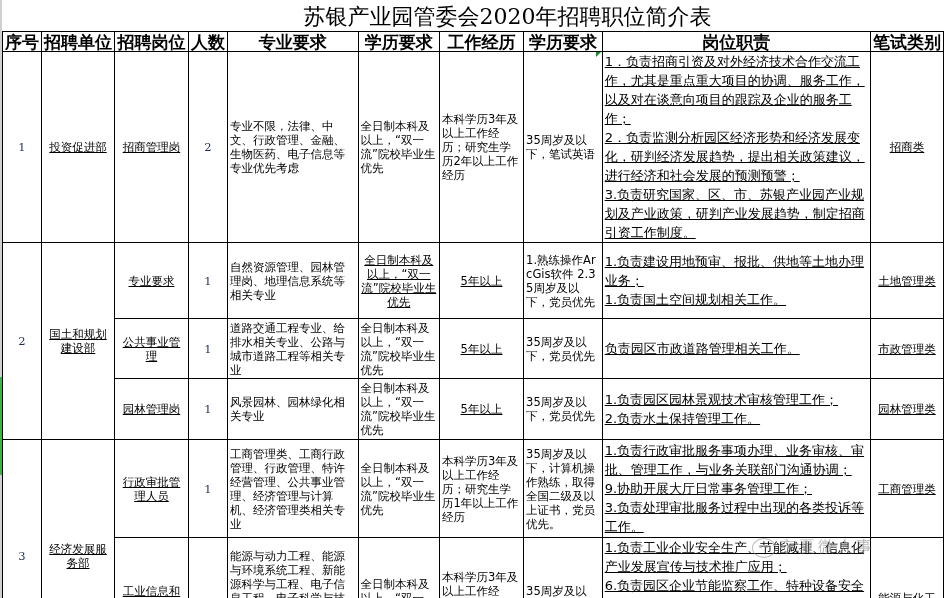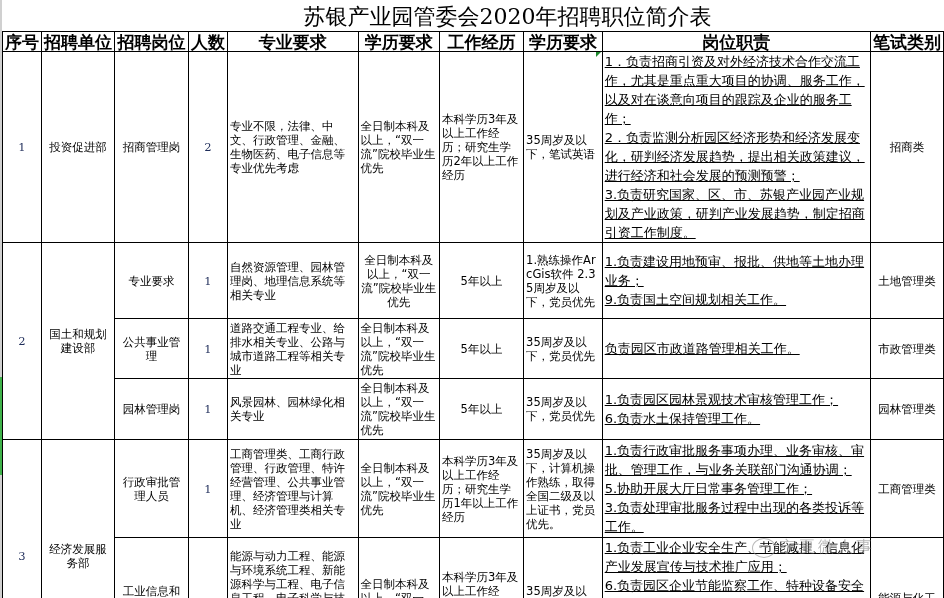--- a/index.html
+++ b/index.html
@@ -8,21 +8,21 @@
   .sheet { position: absolute; left: 0; top: 0; width: 944px; height: 598px; background: #fff; }
   .left-edge { position: absolute; left: 0; top: 0; width: 2px; height: 598px; background: #d0d0d0; }
   .sel-bar { position: absolute; left: 0; top: 377px; width: 3px; height: 98px; background: #3fb24a; }
   .title { position: absolute; left: 2px; top: 2px; width: 939px; height: 30px;
            text-align: center; font-family: "DejaVu Serif", "Liberation Serif", serif;
            font-size: 22px; line-height: 30px; letter-spacing: 0px; padding-left: 36px; }
   table { position: absolute; left: 2px; top: 31px; border-collapse: collapse; table-layout: fixed; }
   td, th { border: 1.5px solid #000; padding: 0 2px; font-size: 11.5px; line-height: 14px;
            vertical-align: middle; overflow: hidden; word-break: break-all; }
   th { font-weight: bold; font-size: 17px; height: 19px; text-align: center; white-space: nowrap; }
-  td.c { text-align: center; }
+  td.c { text-align: center; text-decoration: underline; }
   td.l { text-align: left; }
   td.num { text-align: center; font-family: "DejaVu Serif", "Liberation Serif", serif; color: #1f2d5a; }
   td.duty { font-size: 13px; line-height: 19px; text-decoration: underline; }
   .duty-line { display: block; }
   .watermark { position: absolute; left: 752px; top: 537px; font-size: 16px; color: rgba(120,120,120,0.55);
                letter-spacing: 3px; white-space: nowrap; }
   .wm-icon { display: inline-block; width: 22px; height: 18px; border: 1.5px solid rgba(140,140,140,0.6);
              border-radius: 50%; vertical-align: middle; margin-right: 4px; position: relative; }
   .wm-icon::after { content: ""; position: absolute; left: 6px; top: 6px; width: 3px; height: 3px;
                     background: rgba(140,140,140,0.7); border-radius: 50%; box-shadow: 6px 0 0 rgba(140,140,140,0.7); }
@@ -88,21 +88,21 @@
         <td class="num" rowspan="3">2</td>
         <td class="c" rowspan="3">国土和规划建设部</td>
         <td class="c">专业要求</td>
         <td class="num">1</td>
         <td class="l">自然资源管理、园林管理岗、地理信息系统等相关专业</td>
         <td class="c">全日制本科及以上，“双一流”院校毕业生优先</td>
         <td class="c">5年以上</td>
         <td class="l">1.熟练操作ArcGis软件 2.35周岁及以下，党员优先</td>
         <td class="l duty">
           <span class="duty-line">1.负责建设用地预审、报批、供地等土地办理业务；</span>
-          <span class="duty-line">9.负责国土空间规划相关工作。</span>
+          <span class="duty-line">1.负责国土空间规划相关工作。</span>
         </td>
         <td class="c">土地管理类</td>
       </tr>
 
       <tr style="height:60px">
         <td class="c">公共事业管理</td>
         <td class="num">1</td>
         <td class="l">道路交通工程专业、给排水相关专业、公路与城市道路工程等相关专业</td>
         <td class="l">全日制本科及以上，“双一流”院校毕业生优先</td>
         <td class="c">5年以上</td>
@@ -115,37 +115,37 @@
 
       <tr style="height:61px">
         <td class="c">园林管理岗</td>
         <td class="num">1</td>
         <td class="l">风景园林、园林绿化相关专业</td>
         <td class="l">全日制本科及以上，“双一流”院校毕业生优先</td>
         <td class="c">5年以上</td>
         <td class="l">35周岁及以下，党员优先</td>
         <td class="l duty">
           <span class="duty-line">1.负责园区园林景观技术审核管理工作；</span>
-          <span class="duty-line">6.负责水土保持管理工作。</span>
+          <span class="duty-line">2.负责水土保持管理工作。</span>
         </td>
         <td class="c">园林管理类</td>
       </tr>
 
       <tr style="height:98px">
         <td class="num" rowspan="2">3</td>
         <td class="c" rowspan="2">经济发展服务部</td>
         <td class="c">行政审批管理人员</td>
         <td class="num">1</td>
         <td class="l">工商管理类、工商行政管理、行政管理、特许经营管理、公共事业管理、经济管理与计算机、经济管理类相关专业</td>
         <td class="l">全日制本科及以上，“双一流”院校毕业生优先</td>
         <td class="l">本科学历3年及以上工作经历；研究生学历1年以上工作经历</td>
         <td class="l">35周岁及以下，计算机操作熟练，取得全国二级及以上证书，党员优先。</td>
         <td class="l duty">
           <span class="duty-line">1.负责行政审批服务事项办理、业务审核、审批、管理工作，与业务关联部门沟通协调；</span>
-          <span class="duty-line">5.协助开展大厅日常事务管理工作；</span>
+          <span class="duty-line">9.协助开展大厅日常事务管理工作；</span>
           <span class="duty-line">3.负责处理审批服务过程中出现的各类投诉等工作。</span>
         </td>
         <td class="c">工商管理类</td>
       </tr>
 
       <tr style="height:117px">
         <td class="c">工业信息和商务管理人员</td>
         <td class="num">1</td>
         <td class="l">能源与动力工程、能源与环境系统工程、新能源科学与工程、电子信息工程、电子科学与技术、资源循环科学与工程、能源化学工程、化学工程与工业生物工程类相关专业</td>
         <td class="l">全日制本科及以上，“双一流”院校毕业生优先</td>

